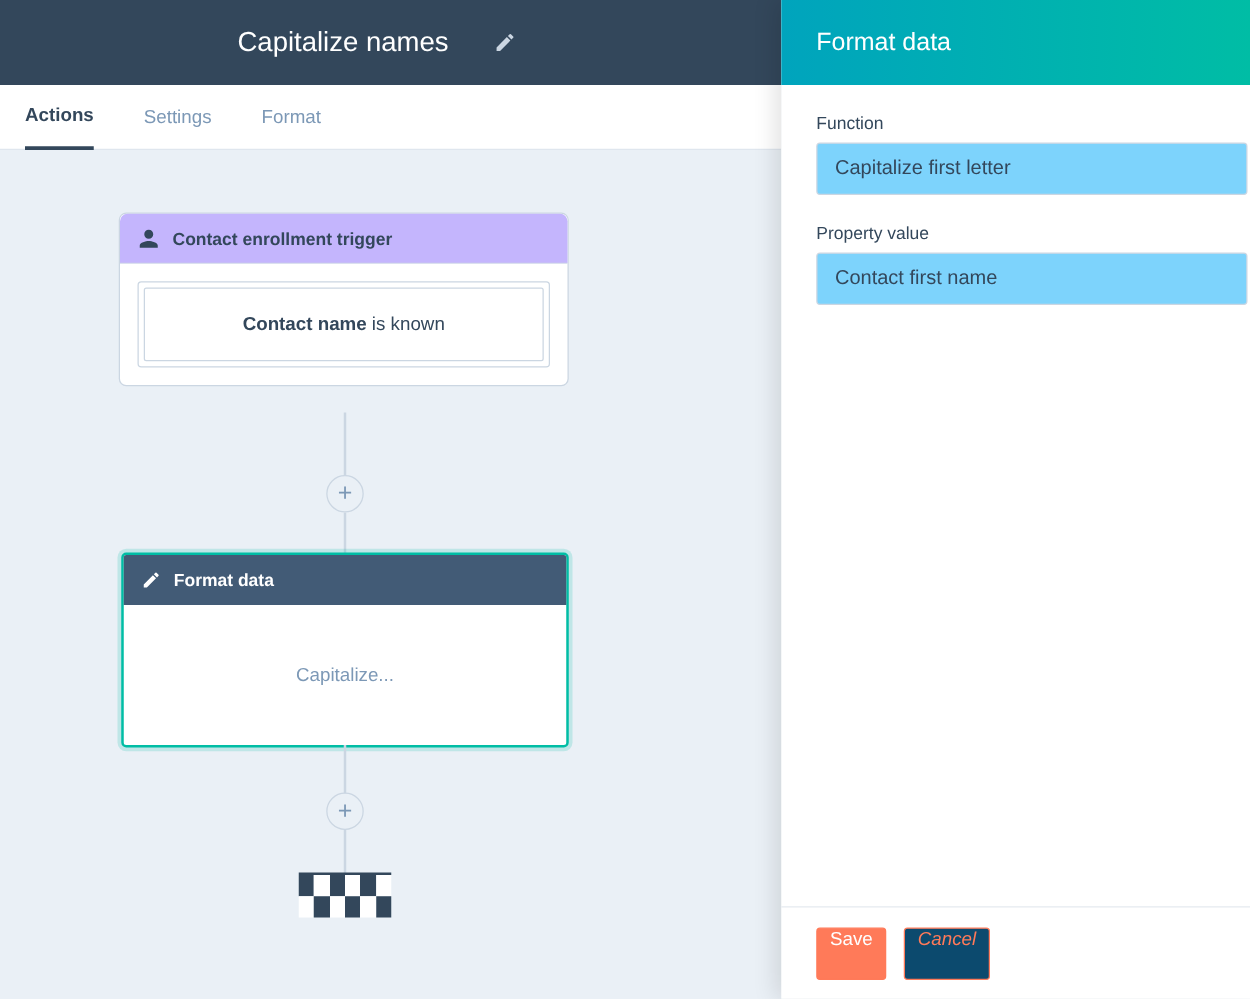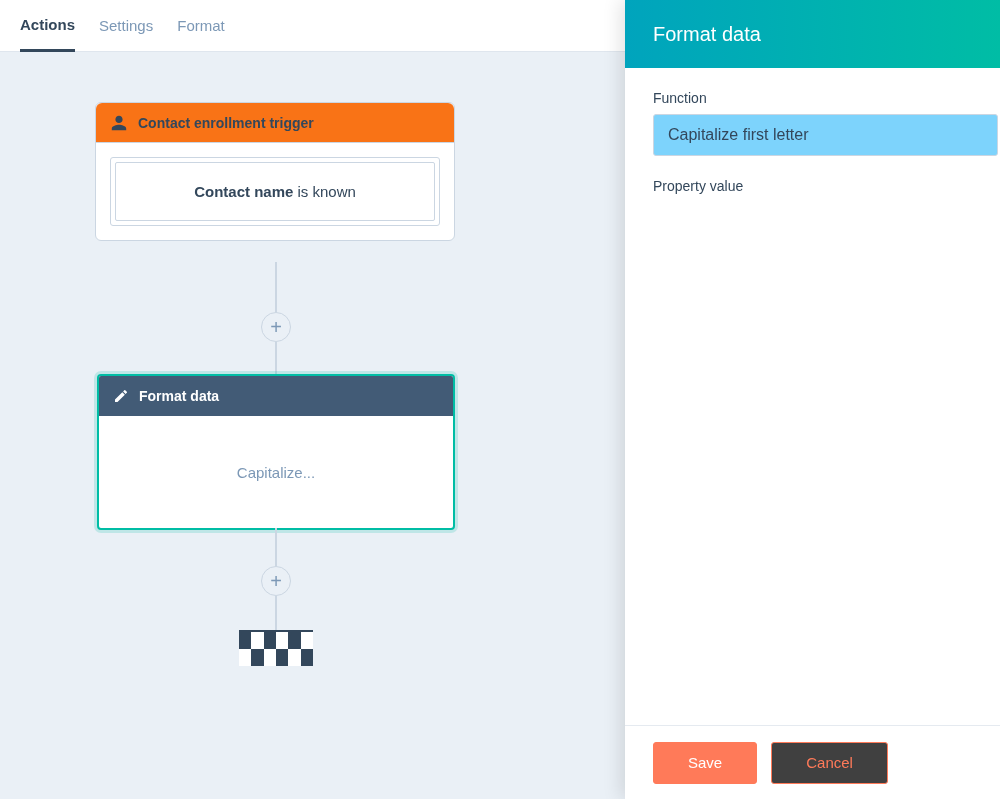--- a/index.html
+++ b/index.html
@@ -45,21 +45,21 @@
   }
   .header-edit-icon svg { fill: #cbd6e2; }
 
   
   .tabs {
     height: 52px;
     background: #fff;
     display: flex;
     align-items: center;
     padding: 0 20px;
-    gap: 24px;
+    gap: 40px;
     border-bottom: 1px solid #dfe6ee;
   }
   .tab {
     font-size: 15px;
     color: #7c98b6;
     height: 52px;
     display: flex;
     align-items: center;
     cursor: pointer;
     font-weight: 400;
@@ -84,21 +84,21 @@
     position: absolute;
     left: 95px;
     top: 50px;
     width: 360px;
     border: 1px solid #cbd6e2;
     border-radius: 6px;
     background: #fff;
   }
   .trigger-card-header {
     height: 40px;
-    background: #f97316;
+    background: #c4b5fd;
     border-bottom: 1px solid #cbd6e2;
     border-radius: 6px 6px 0 0;
     display: flex;
     align-items: center;
     padding: 0 14px;
     gap: 10px;
   }
   .trigger-card-header .icon { width:18px; height:18px; }
   .trigger-card-header .icon svg { fill:#33475b; }
   .trigger-card-header-title {
@@ -258,44 +258,52 @@
   .panel-footer {
     height: 74px;
     border-top: 1px solid #e5eaf0;
     display: flex;
     align-items: center;
     padding-left: 28px;
     gap: 14px;
   }
   .btn {
     height: 42px;
-    padding: 0 34px;
+    padding: 0 10px;
     border-radius: 3px;
     font-size: 15px;
     font-weight: 500;
     cursor: pointer;
     display: inline-flex;
-    align-items: center;
   }
   .btn-primary {
     background: #ff7a59;
     color: #fff;
     border: 1px solid #ff7a59;
   }
   .btn-secondary {
-    background: #404040;
+    background: #0c4a6e;
     color: #ff7a59;
     border: 1px solid #ff7a59;
+    font-style: italic;
   }
 </style>
 </head>
 <body>
 
 <div class="left">
 
+  <div class="header-bar">
+    <span class="header-title">Capitalize names</span>
+    <span class="header-edit-icon">
+      <svg viewBox="0 0 24 24" width="18" height="18">
+          <path d="M3 17.25V21h3.75l11-11.03-3.75-3.75L3 17.25zM20.71 7.04a1 1 0 0 0 0-1.41l-2.34-2.34a1 1 0 0 0-1.41 0l-1.83 1.83 3.75 3.75 1.83-1.83z"></path>
+        </svg>
+    </span>
+  </div>
 
   <div class="tabs">
     <div class="tab active">
         <span>Actions</span>
       </div>
     <div class="tab">
         <span>Settings</span>
       </div>
     <div class="tab">
         <span>Format</span>
@@ -370,20 +378,23 @@
 
     <div class="field-group">
       <div class="field-label">Function</div>
       <div class="field-input">
         <span>Capitalize first letter</span>
       </div>
     </div>
 
     <div class="field-group">
       <div class="field-label">Property value</div>
+      <div class="field-input">
+        <span>Contact first name</span>
+      </div>
     </div>
 
   </div>
   <div class="panel-footer">
     <div class="btn btn-primary">
       <span>Save</span>
     </div>
     <div class="btn btn-secondary">
       <span>Cancel</span>
     </div>

